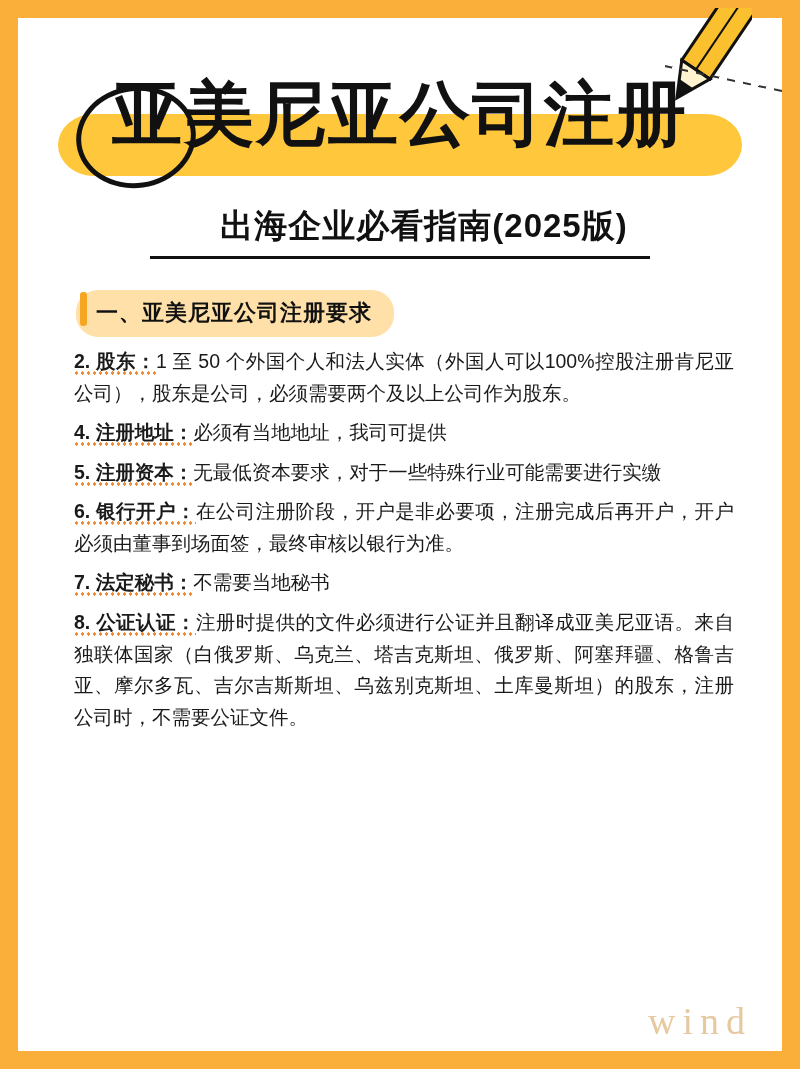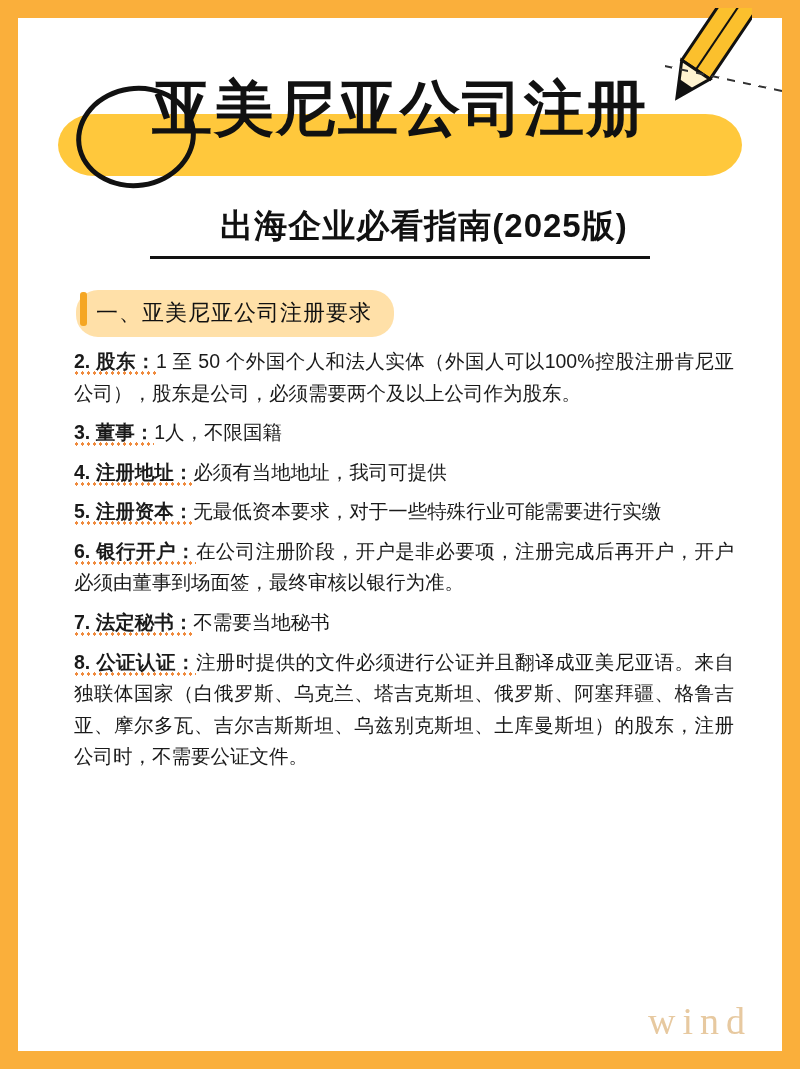--- a/index.html
+++ b/index.html
@@ -45,21 +45,21 @@
   .title-block {
     position: absolute;
     left: 0;
     right: 0;
     top: 52px;
     text-align: center;
   }
   .main-title {
     display: inline-block;
     position: relative;
-    font-size: 60px;
+    font-size: 70px;
     font-weight: bold;
     letter-spacing: 2px;
     color: #111;
     padding: 4px 14px 10px 14px;
     line-height: 1.15;
     z-index: 2;
     font-family: "Liberation Sans", "DejaVu Sans", sans-serif;
   }
   .title-highlight {
     position: absolute;
@@ -104,21 +104,21 @@
     background: #111;
   }
   .section-badge {
     position: absolute;
     left: 58px;
     top: 272px;
     background: #FFE0A8;
     border-radius: 22px;
     padding: 8px 22px 9px 20px;
     font-size: 22px;
-    font-weight: normal;
+    font-weight: bold;
     color: #111;
     letter-spacing: 1px;
   }
   .section-bar {
     position: absolute;
     left: 62px;
     top: 274px;
     width: 7px;
     height: 34px;
     background: #F5A623;
@@ -186,23 +186,20 @@
   <div class="subtitle-underline"></div>
 
   <div class="section-bar"></div>
   <div class="section-badge">一、亚美尼亚公司注册要求</div>
 
   <div class="content">
     <div class="item">
       <span class="lead">2. 股东：</span><span>1 至 50 个外国个人和法人实体（外国人可以100%控股注册肯尼亚公司），股东是公司，必须需要两个及以上公司作为股东。</span>
     </div>
     <div class="item">
-      <span class="lead">3. 董事：</span><span>1人，不限国籍</span>
-    </div>
-    <div class="item">
       <span class="lead">4. 注册地址：</span><span>必须有当地地址，我司可提供</span>
     </div>
     <div class="item">
       <span class="lead">5. 注册资本：</span><span>无最低资本要求，对于一些特殊行业可能需要进行实缴</span>
     </div>
     <div class="item">
       <span class="lead">6. 银行开户：</span><span>在公司注册阶段，开户是非必要项，注册完成后再开户，开户必须由董事到场面签，最终审核以银行为准。</span>
     </div>
     <div class="item">
       <span class="lead">7. 法定秘书：</span><span>不需要当地秘书</span>

